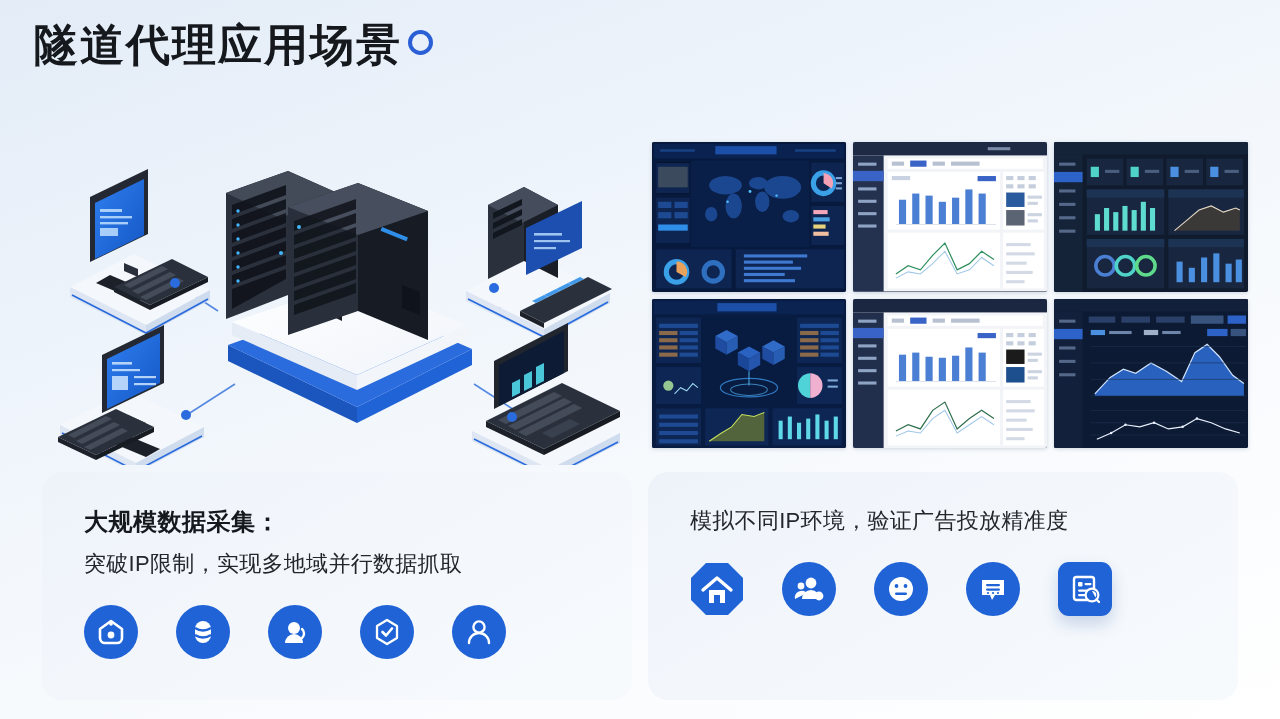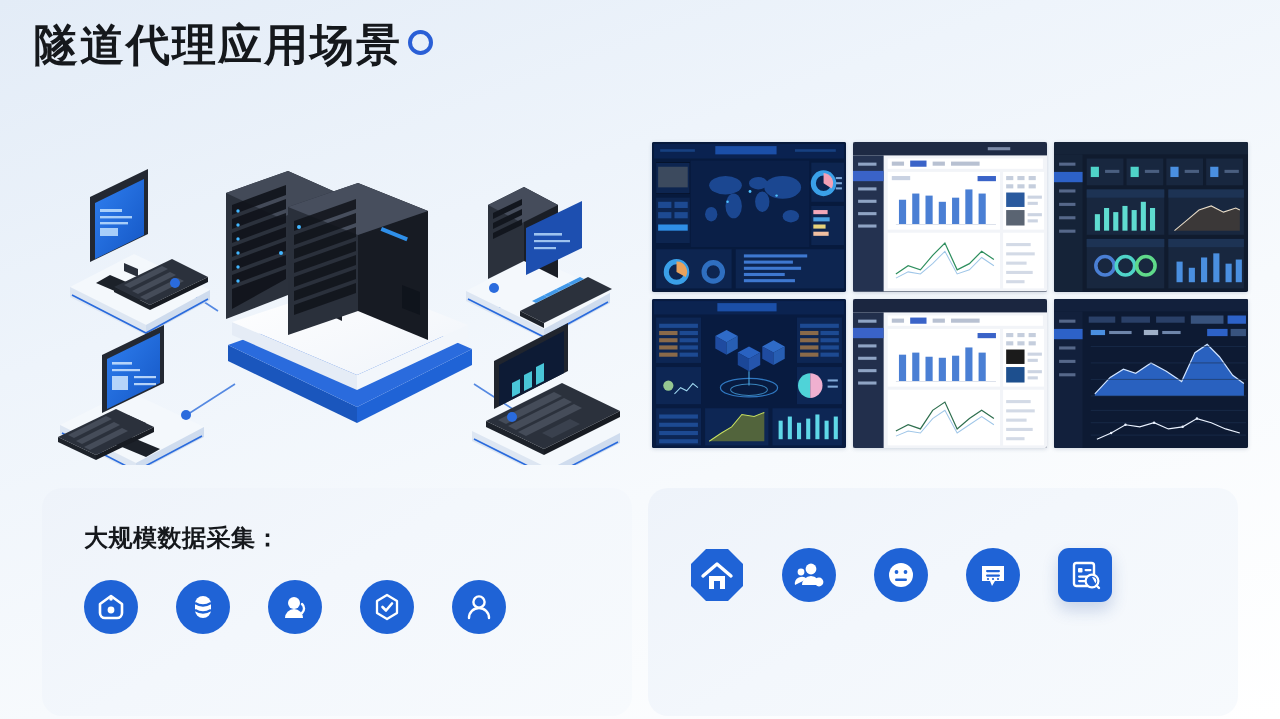--- a/index.html
+++ b/index.html
@@ -34,21 +34,21 @@
     gap:7px 7px;
   }
   .thumb{
     position:relative;border-radius:2px;overflow:hidden;
     box-shadow:0 1px 4px rgba(30,50,90,.18);
     background:#0d1b35;
   }
   .thumb svg{display:block;width:100%;height:100%;}
 
   
-  .cards{position:absolute;left:42px;top:488px;width:1196px;height:228px;display:flex;gap:16px;}
+  .cards{position:absolute;left:42px;top:472px;width:1196px;height:228px;display:flex;gap:16px;}
   .card{
     flex:1 1 0;border-radius:20px;
     background:linear-gradient(150deg,#eef3fa 0%,#f3f7fc 45%,#f7fafd 100%);
     padding:34px 42px 0 42px;box-sizing:border-box;position:relative;
   }
   .card-title{font-size:24px;font-weight:bold;color:#15181c;letter-spacing:.5px;margin:0 0 11px 0;}
   .card-sub{font-size:22px;color:#23262b;letter-spacing:.3px;margin:0;}
   .icon-row{display:flex;gap:38px;margin-top:26px;align-items:center;}
   .icon-badge{
     width:54px;height:54px;border-radius:50%;
@@ -684,20 +684,21 @@
             <circle cx="140" cy="116" r="1.2"></circle>
         </g>
       </svg>
     </div>
   </div>
 
   <div class="cards">
 
     <div class="card">
       <div class="card-title">大规模数据采集：</div>
+      <div class="card-sub">突破IP限制，实现多地域并行数据抓取</div>
       <div class="icon-row">
 
         <div class="icon-badge">
           <svg width="34" height="34" viewBox="0 0 34 34">
             <path d="M17 6 L28 14 L28 23 A5 5 0 0 1 23 28 L11 28 A5 5 0 0 1 6 23 L6 14 Z" fill="none" stroke="#fff" stroke-width="2.6" stroke-linejoin="round"></path>
             <circle cx="17" cy="20" r="3.4" fill="#fff"></circle>
             <circle cx="17" cy="9" r="1.8" fill="#fff"></circle>
           </svg>
         </div>
 
@@ -727,20 +728,21 @@
         <div class="icon-badge">
           <svg width="34" height="34" viewBox="0 0 34 34">
             <circle cx="17" cy="12" r="5.6" fill="none" stroke="#fff" stroke-width="2.4"></circle>
             <path d="M7 28 A10 10 0 0 1 27 28" fill="none" stroke="#fff" stroke-width="2.4" stroke-linecap="round"></path>
           </svg>
         </div>
       </div>
     </div>
 
     <div class="card">
+      <div class="card-sub">模拟不同IP环境，验证广告投放精准度</div>
       <div class="icon-row">
 
         <div class="icon-badge octagon">
           <svg width="54" height="54" viewBox="0 0 54 54">
             <path d="M16 1 H38 L53 16 V38 L38 53 H16 L1 38 V16 Z" fill="#1f63d6"></path>
             <path d="M13 28 L27 16 L41 28" fill="none" stroke="#fff" stroke-width="3.4" stroke-linecap="round" stroke-linejoin="round"></path>
             <path d="M19 28 L19 41 L35 41 L35 28" fill="#fff"></path>
             <rect x="24" y="33" width="6" height="8" fill="#1f63d6"></rect>
           </svg>
         </div>

